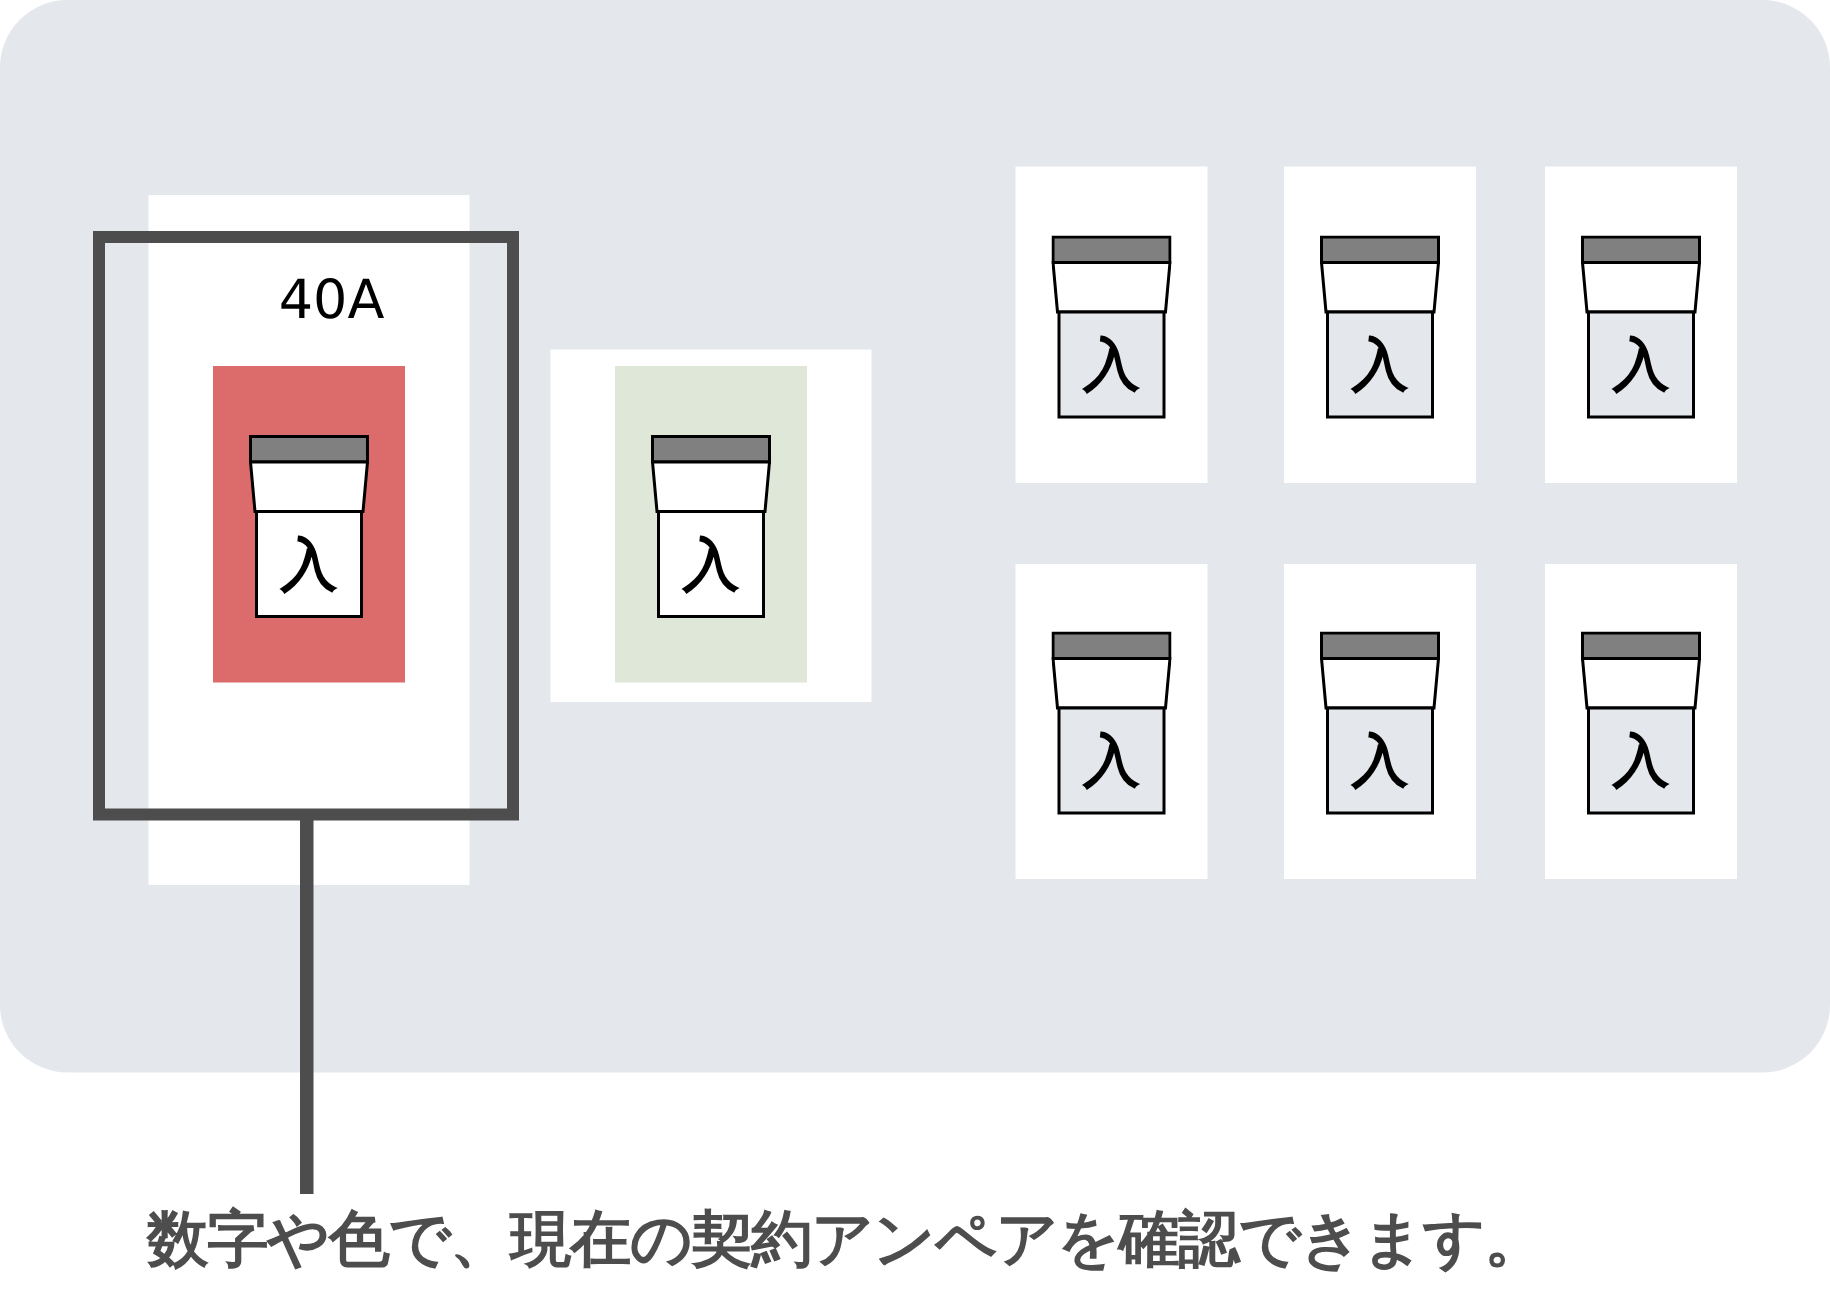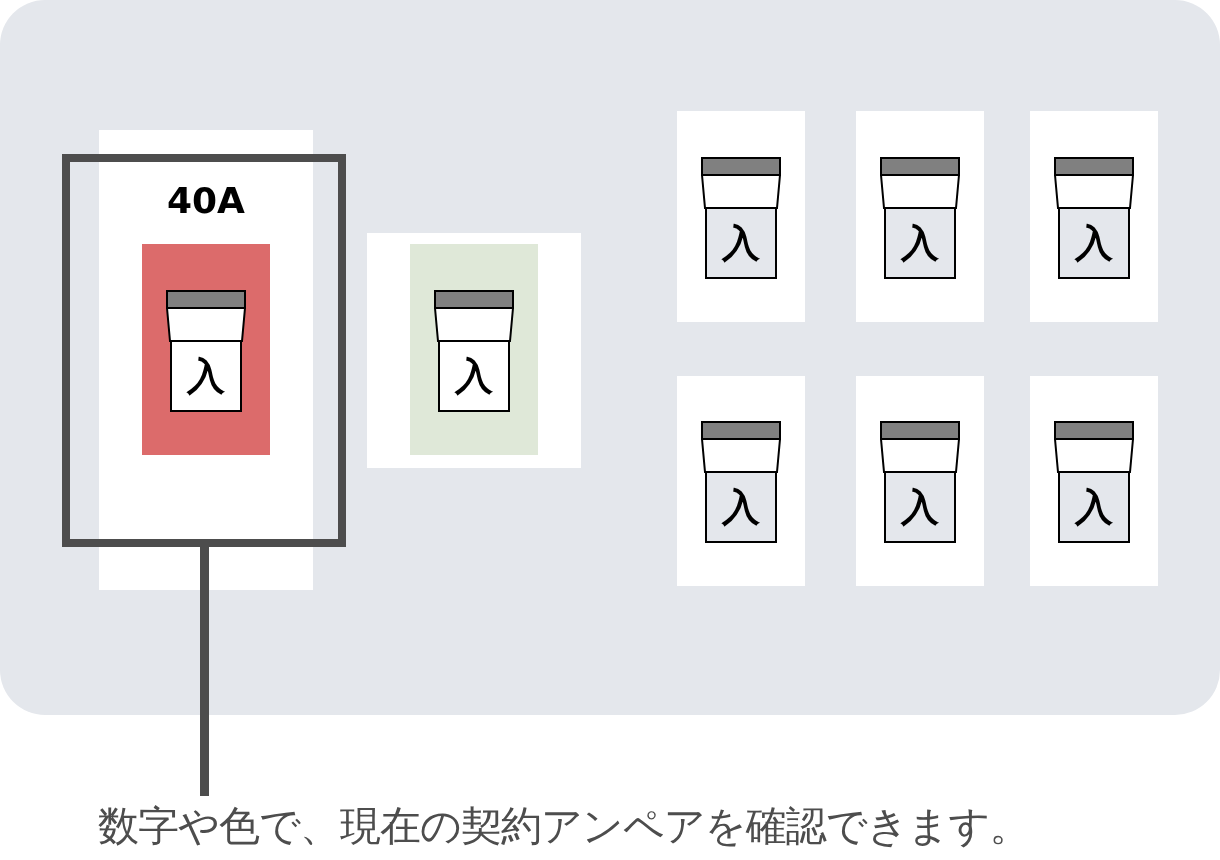--- a/index.html
+++ b/index.html
@@ -2,31 +2,31 @@
 <html><head>
   <meta charset="utf-8">
   <style>
     html, body { margin: 0; padding: 0; background: #ffffff; }
     body { width: 1220px; height: 860px; position: relative; overflow: hidden;
            font-family: "DejaVu Sans", sans-serif; }
     .panel { position: absolute; left: 0; top: 0; width: 1220px; height: 715px;
              background: #e4e7ec; border-radius: 45px; }
     .abs { position: absolute; }
     .white { background: #ffffff; }
-    .amp { position: absolute; left: 99px; top: 178px; width: 214px; text-align: center;
-           font-family: "DejaVu Sans", sans-serif; font-weight: bold; font-size: 36px;
+    .amp { position: absolute; left: 114px; top: 178px; width: 214px; text-align: center;
+           font-family: "DejaVu Sans", sans-serif; font-weight: normal; font-size: 36px;
            color: #000; letter-spacing: 0px; line-height: 46px; }
     .switch { position: absolute; }
     .switch svg { display: block; }
     .callout-box { position: absolute; left: 62px; top: 154px; width: 268px; height: 377px;
                    border: 8px solid #4d4d4d; }
     .callout-line { position: absolute; left: 200px; top: 546px; width: 9px; height: 250px;
                     background: #4d4d4d; }
     .caption { position: absolute; left: 98px; top: 796px; width: 1000px;
-               font-family: "DejaVu Sans", sans-serif; font-weight: normal; font-size: 41px;
+               font-family: "DejaVu Sans", sans-serif; font-weight: bold; font-size: 41px;
                color: #4d4d4d; line-height: 60px; white-space: nowrap; letter-spacing: -1px; }
   </style>
 </head>
 <body>
 
 <div class="panel"></div>
 
 <div class="abs white" style="left:99px; top:130px; width:214px; height:460px;"></div>
 <div class="amp">40A</div>
 <div class="abs" style="left:142px; top:244px; width:128px; height:211px; background:#dc6b6b;"></div>

